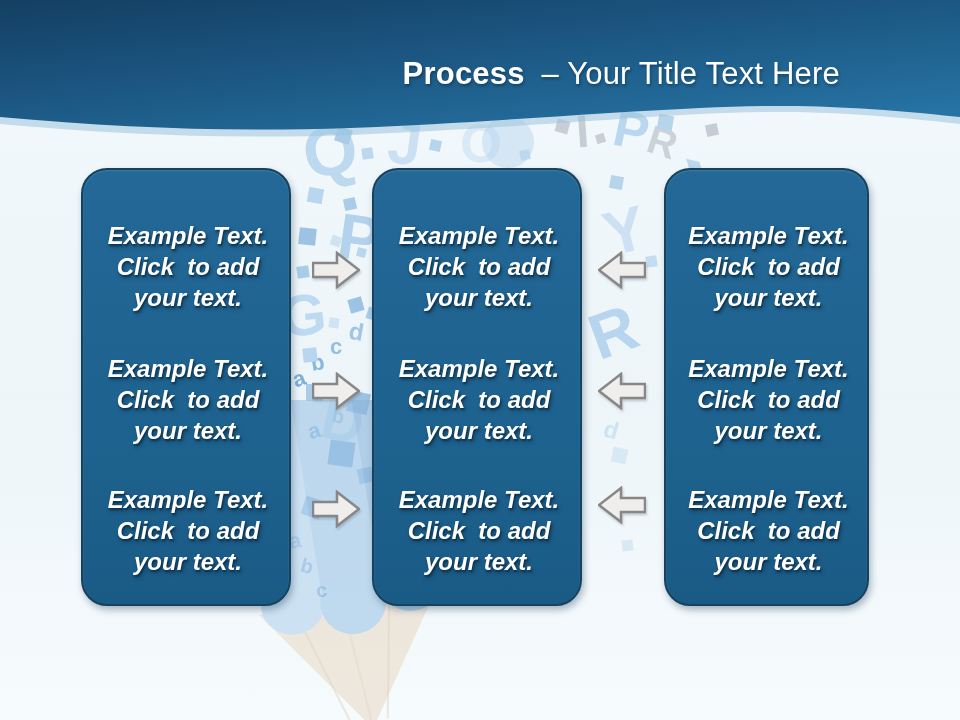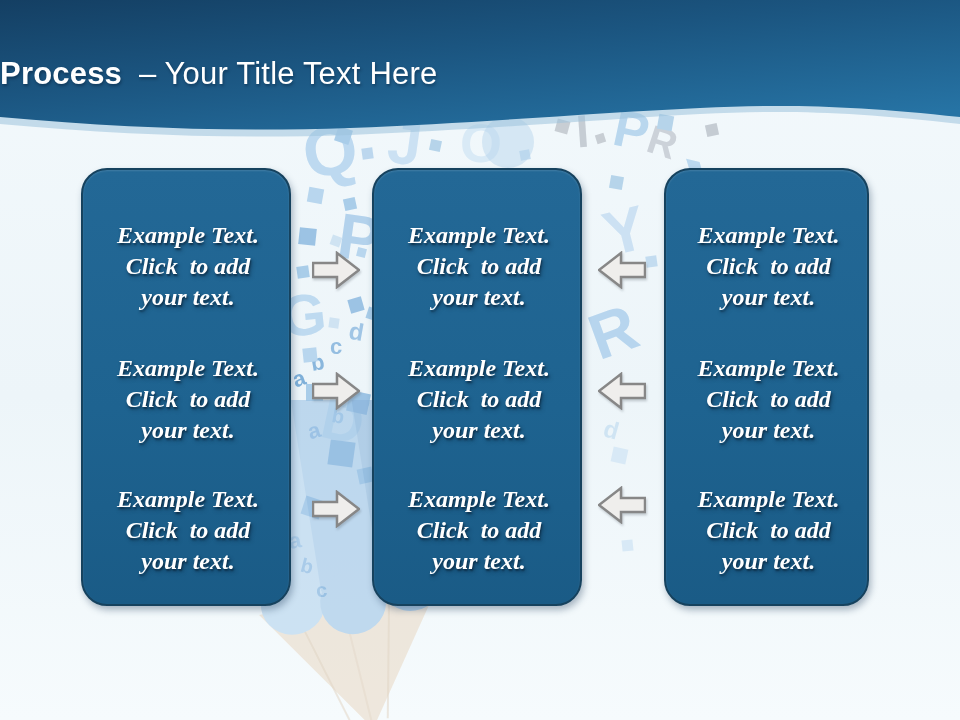--- a/index.html
+++ b/index.html
@@ -8,34 +8,34 @@
     background:linear-gradient(180deg,#f3f9fc 0%,#edf5f9 55%,#f6fbfd 100%);
     font-family:"Liberation Sans",sans-serif;
   }
   
   .g{position:absolute; font-weight:bold; line-height:1; user-select:none;}
   .sq{position:absolute;}
   .blob{position:absolute; border-radius:50%;}
   
   .band-svg{position:absolute; left:0; top:0; z-index:4;}
   .title{
-    position:absolute; left:0; top:56px; width:840px; text-align:left; z-index:5;
+    position:absolute; left:0; top:56px; width:840px; text-align:right; z-index:5;
     color:#ffffff; font-size:31px; letter-spacing:.2px;
     text-shadow:1px 2px 3px rgba(0,20,40,.4);
   }
   .title .em{font-weight:bold;}
   .title .rest{font-weight:normal; margin-left:8px;}
   
   .pbox{
     position:absolute; top:168px; width:210px; height:438px; z-index:6;
     background:linear-gradient(180deg,#236896 0%,#1e6390 55%,#1a5b86 100%);
     border:2px solid #16425e; border-radius:26px; box-sizing:border-box;
     box-shadow:2px 4px 7px rgba(25,55,85,.35), inset 0 1px 2px rgba(255,255,255,.14);
   }
-  .para{position:absolute; left:4px; right:0; text-align:center;font-family:Liberation Serif, serif;}
+  .para{position:absolute; left:4px; right:0; text-align:center;}
   .line{
     display:block; white-space:pre; color:#ffffff; font-style:italic; font-weight:600;
     font-size:24px; line-height:31px;
     text-shadow:1px 2px 2px rgba(8,30,50,.65), 2px 3px 4px rgba(8,30,50,.35);
   }
   .para.p1{top:50px;} .para.p2{top:183px;} .para.p3{top:314px;}
   
   .arrow{position:absolute; z-index:7; filter:drop-shadow(1px 2px 1px rgba(90,100,110,.3));}
 </style>
 </head>

